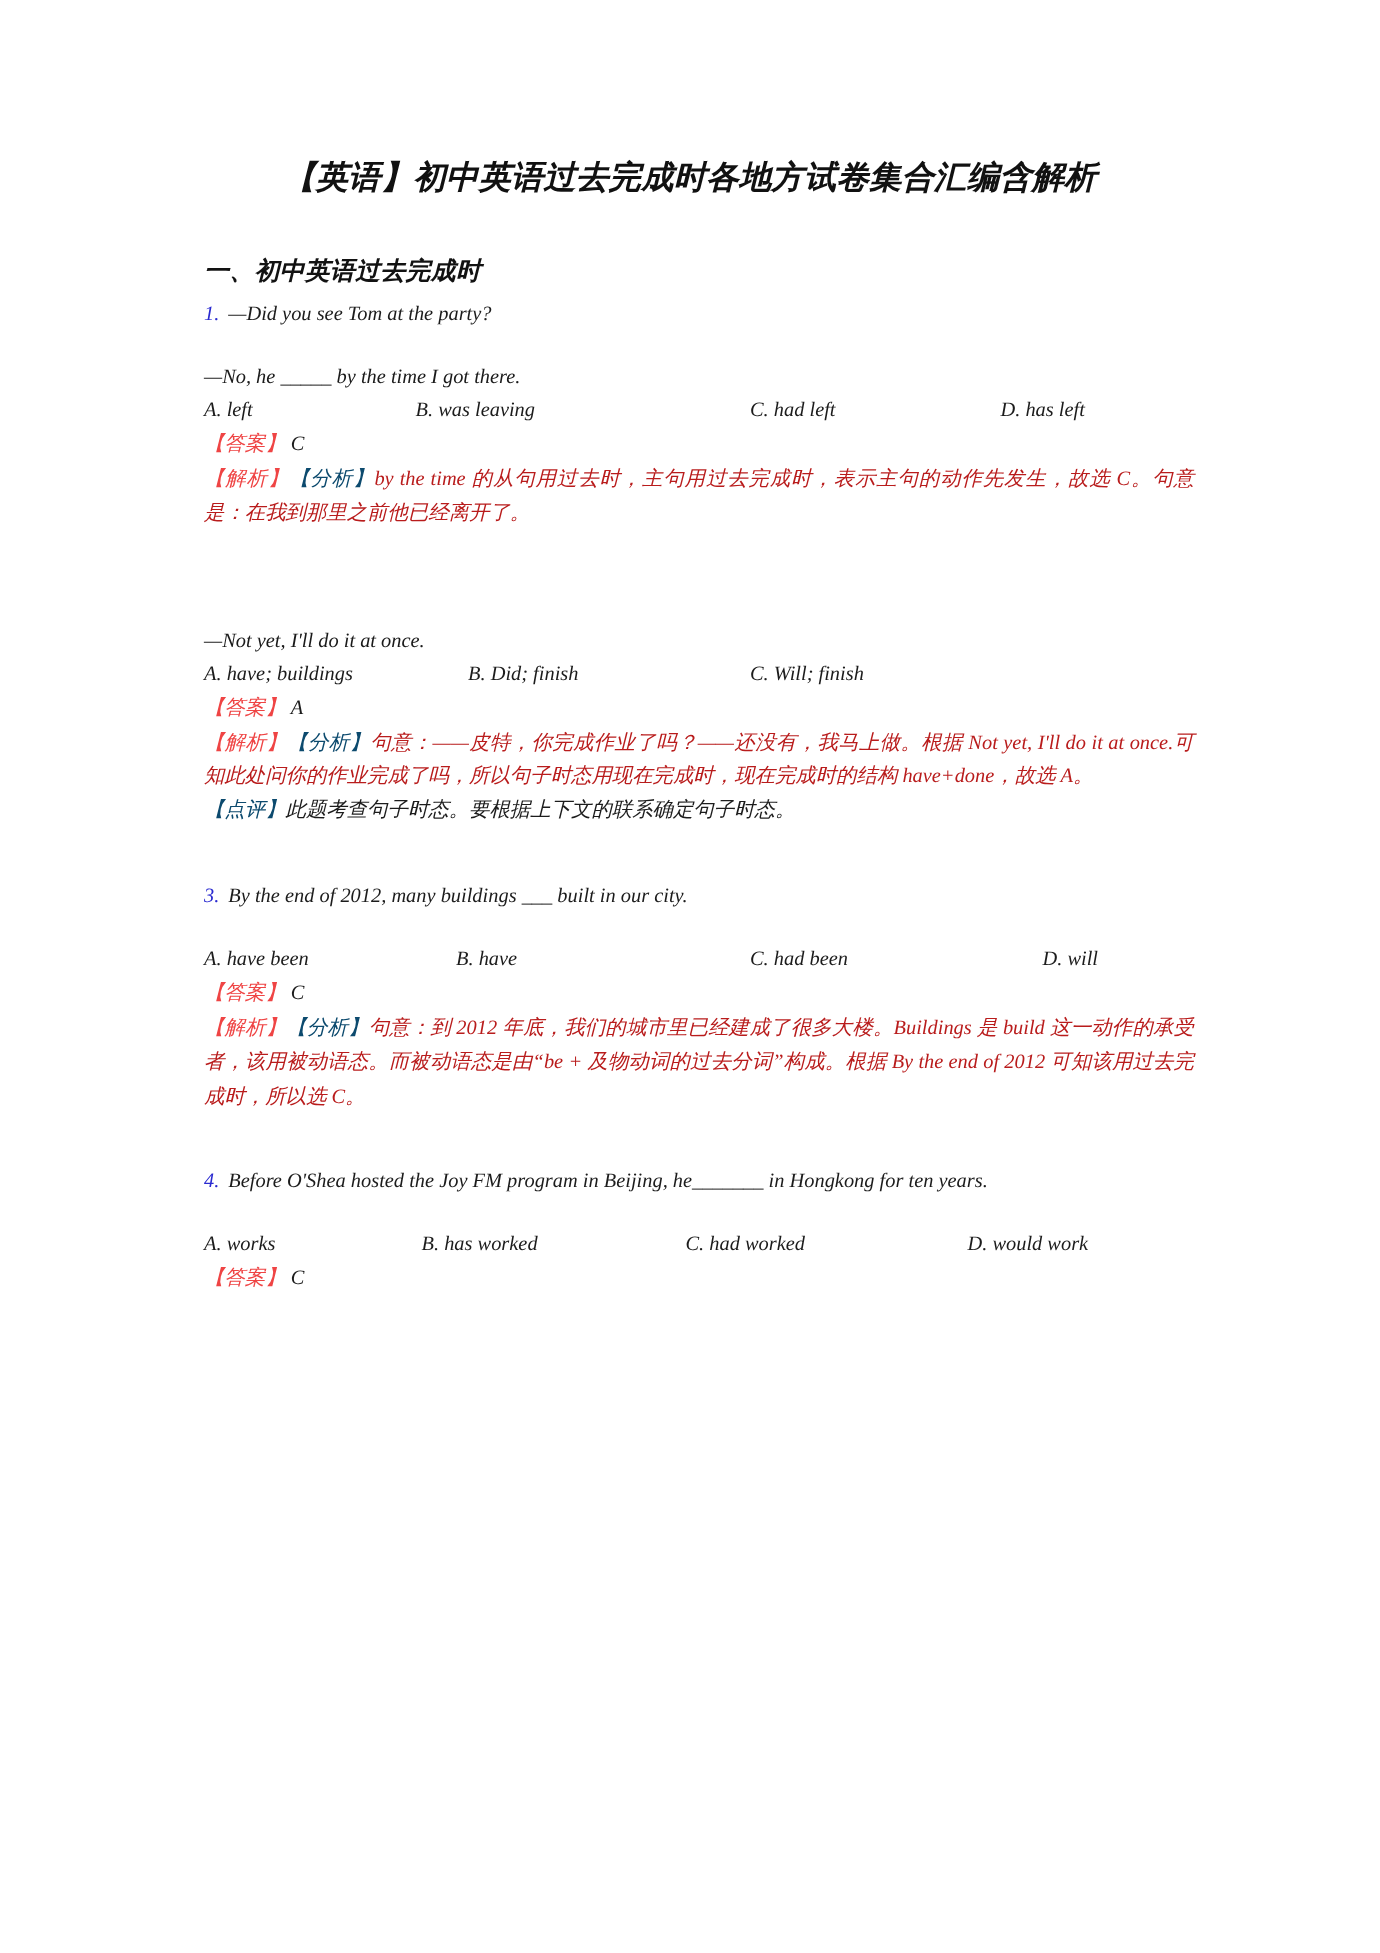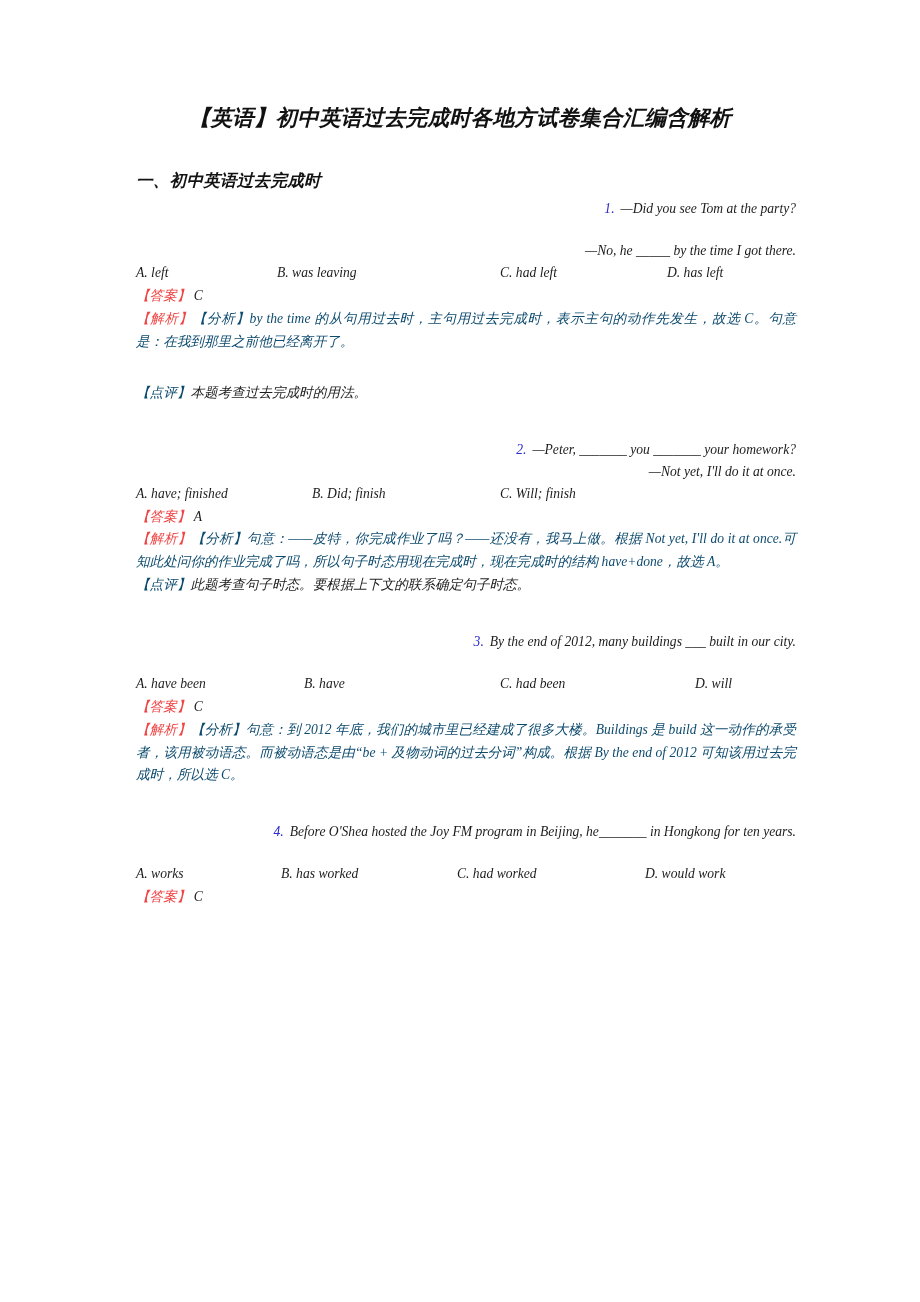--- a/index.html
+++ b/index.html
@@ -49,21 +49,20 @@
     line-height: 1.35;
     letter-spacing: 0.3px;
   }
   .q-block {
     margin: 0;
   }
   .qline {
     font-size: 13.6px;
     line-height: 1.62;
     margin: 0;
-    text-align: right;
   }
   .qnum {
     color: #2a2ad0;
     font-weight: normal;
     margin-right: 6px;
   }
   .qtext {
     color: #1c1c1c;
   }
   .opts {
@@ -89,21 +88,21 @@
   .spacer-lg { height: 28px; }
   .spacer-xl { height: 34px; }
   .ans-line, .exp-line, .com-line {
     font-size: 13.6px;
     line-height: 1.68;
     margin: 0;
     color: #1c1c1c;
     text-align: justify;
     text-justify: inter-character;
   }
-  .exp-body { color: #0c4a6e; }
+  .exp-body { color: #b91c1c; }
 </style>
 </head>
 <body>
 
 <div class="page">
 
   <div class="doc-title">【英语】初中英语过去完成时各地方试卷集合汇编含解析</div>
 
   <div class="content">
 
@@ -115,30 +114,28 @@
       <p class="qline">—No, he _____ by the time I got there.</p>
       <div class="opts">
         <span class="opt" style="left:0px;">A. left</span>
         <span class="opt" style="left:141px;">B. was leaving</span>
         <span class="opt" style="left:364px;">C. had left</span>
         <span class="opt" style="left:531px;">D. has left</span>
       </div>
       <p class="ans-line"><span class="marker">【答案】</span> <span>C</span></p>
       <p class="exp-line"><span class="marker">【解析】</span><span class="marker-black">【分析】</span><span class="exp-body">by the time 的从句用过去时，主句用过去完成时，表示主句的动作先发生，故选 C。句意是：在我到那里之前他已经离开了。</span></p>
       <div class="spacer-lg"></div>
-      <p class="com-line"><span class="marker-black">【点评】</span><span>本题考查过去完成时的用法。</span></p>
     </div>
 
     <div class="spacer-xl"></div>
 
     <div class="q-block">
-      <p class="qline"><span class="qnum">2.</span><span class="qtext">—Peter, _______ you _______ your homework?</span></p>
       <p class="qline">—Not yet, I'll do it at once.</p>
       <div class="opts">
-        <span class="opt" style="left:0px;">A. have; finished</span>
+        <span class="opt" style="left:0px;">A. have; buildings</span>
         <span class="opt" style="left:176px;">B. Did; finish</span>
         <span class="opt" style="left:364px;">C. Will; finish</span>
       </div>
       <p class="ans-line"><span class="marker">【答案】</span> <span>A</span></p>
       <p class="exp-line"><span class="marker">【解析】</span><span class="marker-black">【分析】</span><span class="exp-body">句意：——皮特，你完成作业了吗？——还没有，我马上做。根据 Not yet, I'll do it at once.可知此处问你的作业完成了吗，所以句子时态用现在完成时，现在完成时的结构 have+done，故选 A。</span></p>
       <p class="com-line"><span class="marker-black">【点评】</span><span>此题考查句子时态。要根据上下文的联系确定句子时态。</span></p>
     </div>
 
     <div class="spacer-xl"></div>
 

